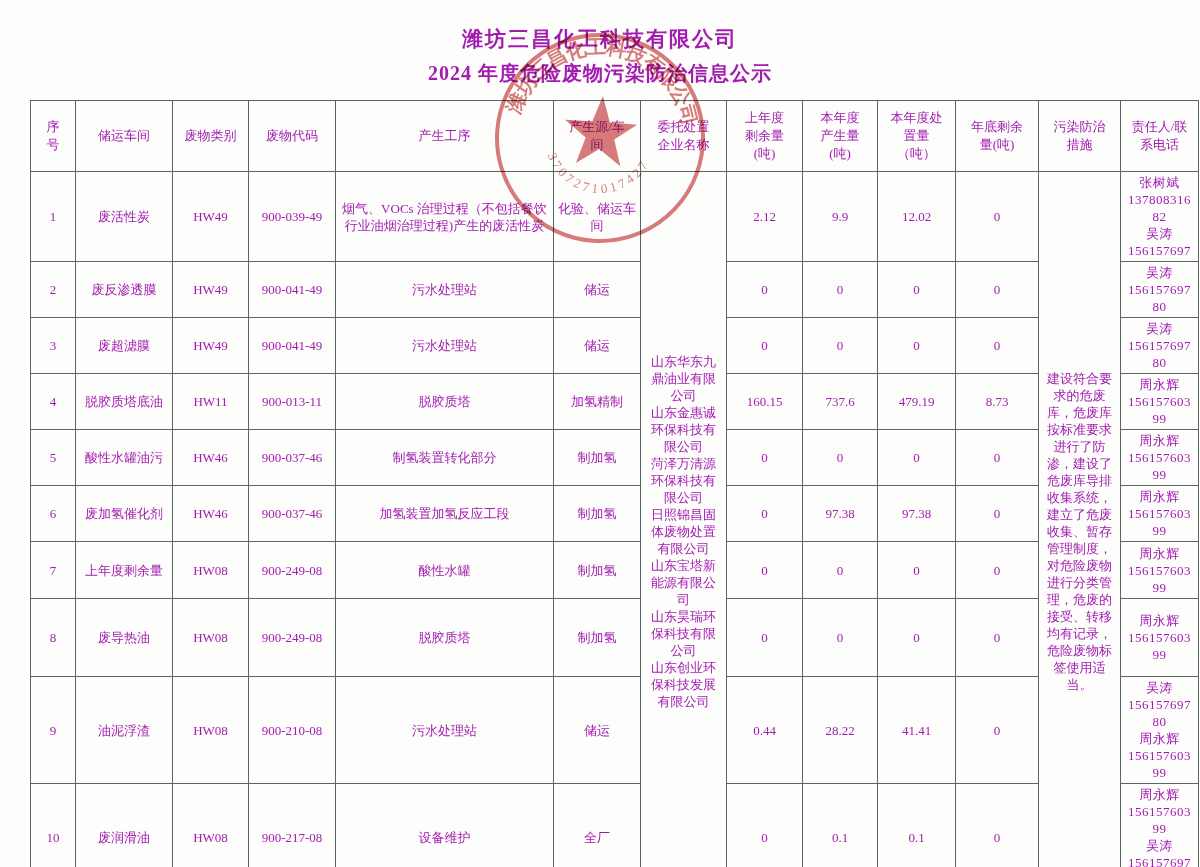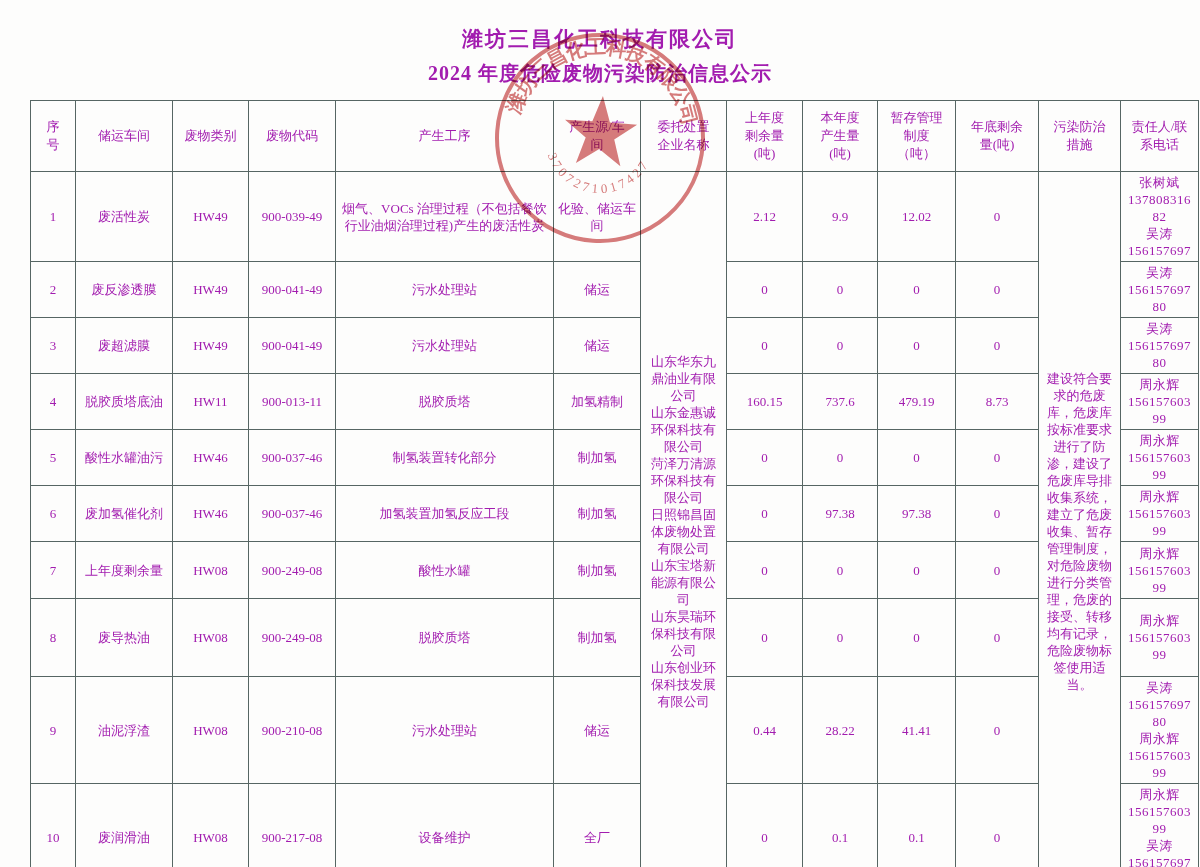--- a/index.html
+++ b/index.html
@@ -66,21 +66,21 @@
       <tr class="hrow">
         <th>序号</th>
         <th>储运车间</th>
         <th>废物类别</th>
         <th>废物代码</th>
         <th>产生工序</th>
         <th>产生源/车间</th>
         <th class="w4">委托处置企业名称</th>
         <th class="w3">上年度剩余量(吨)</th>
         <th class="w3">本年度产生量(吨)</th>
-        <th>暂存管理制度（吨）</th>
+        <th>本年度处置量（吨）</th>
         <th>年底剩余量(吨)</th>
         <th>污染防治措施</th>
         <th>责任人/联系电话</th>
       </tr>
     </thead>
     <tbody id="table-body">
         <tr class="r0">
           <td>1</td>
           <td>废活性炭</td>
           <td>HW49</td>

